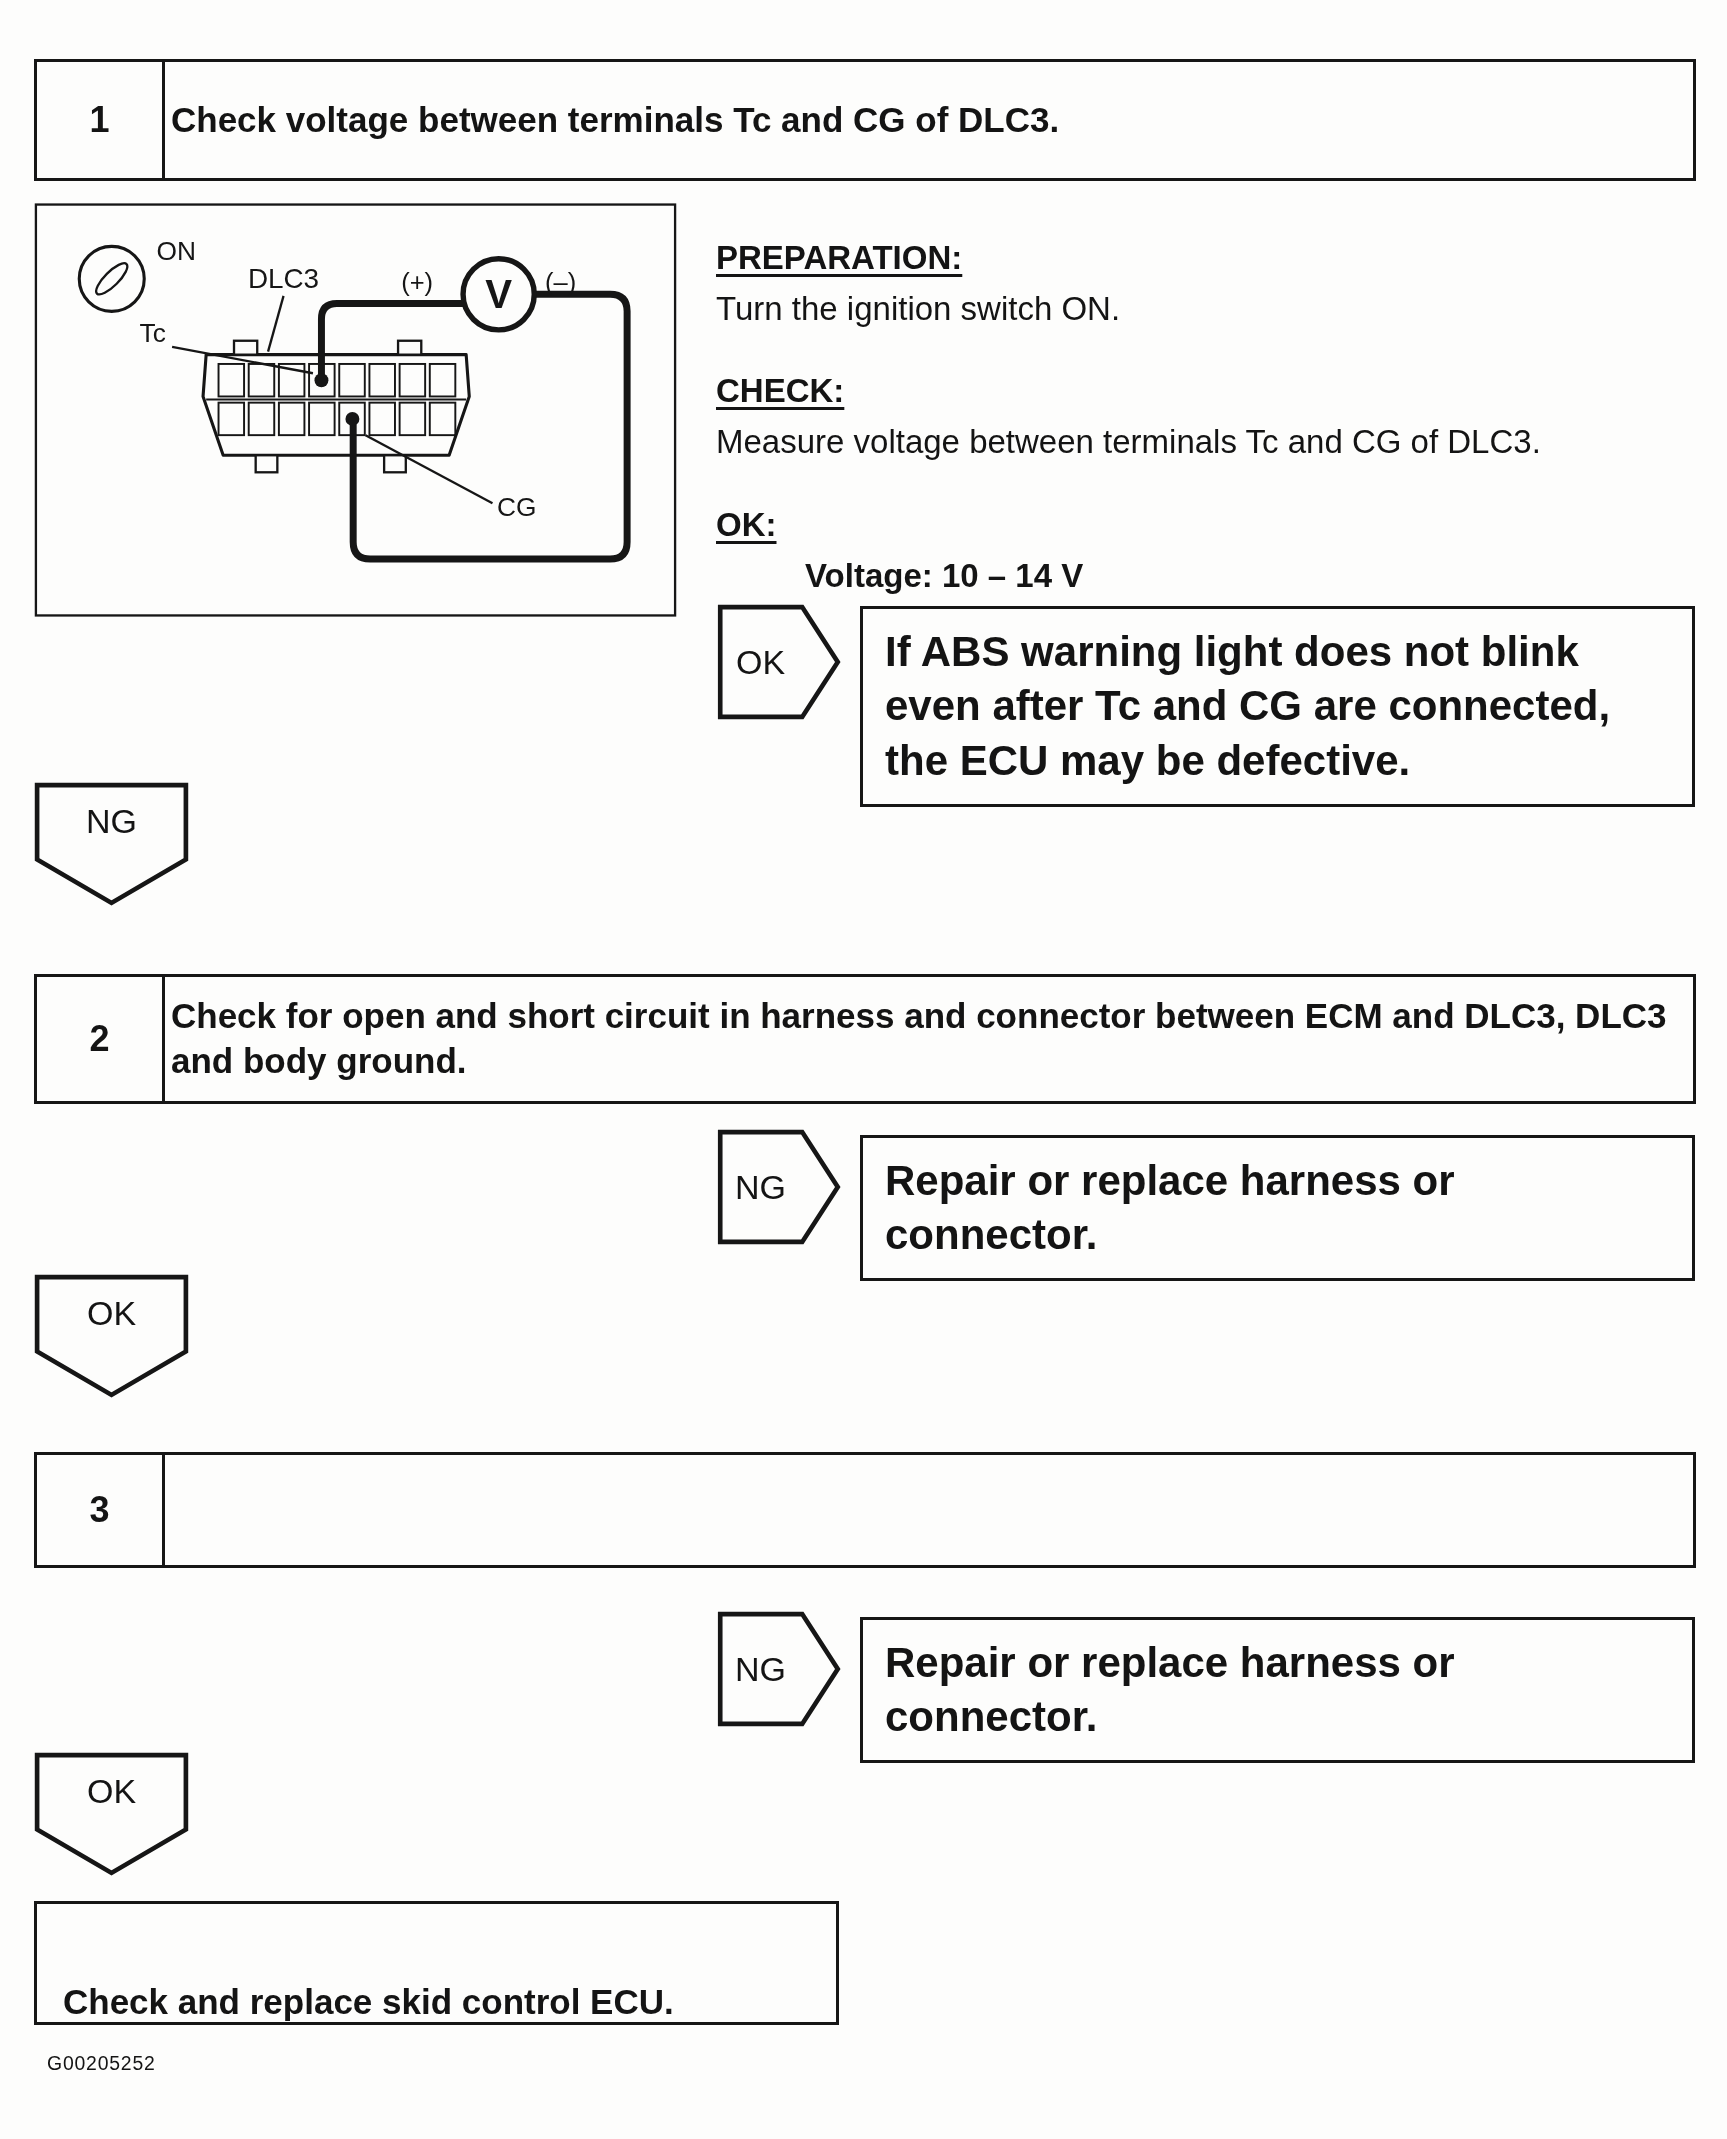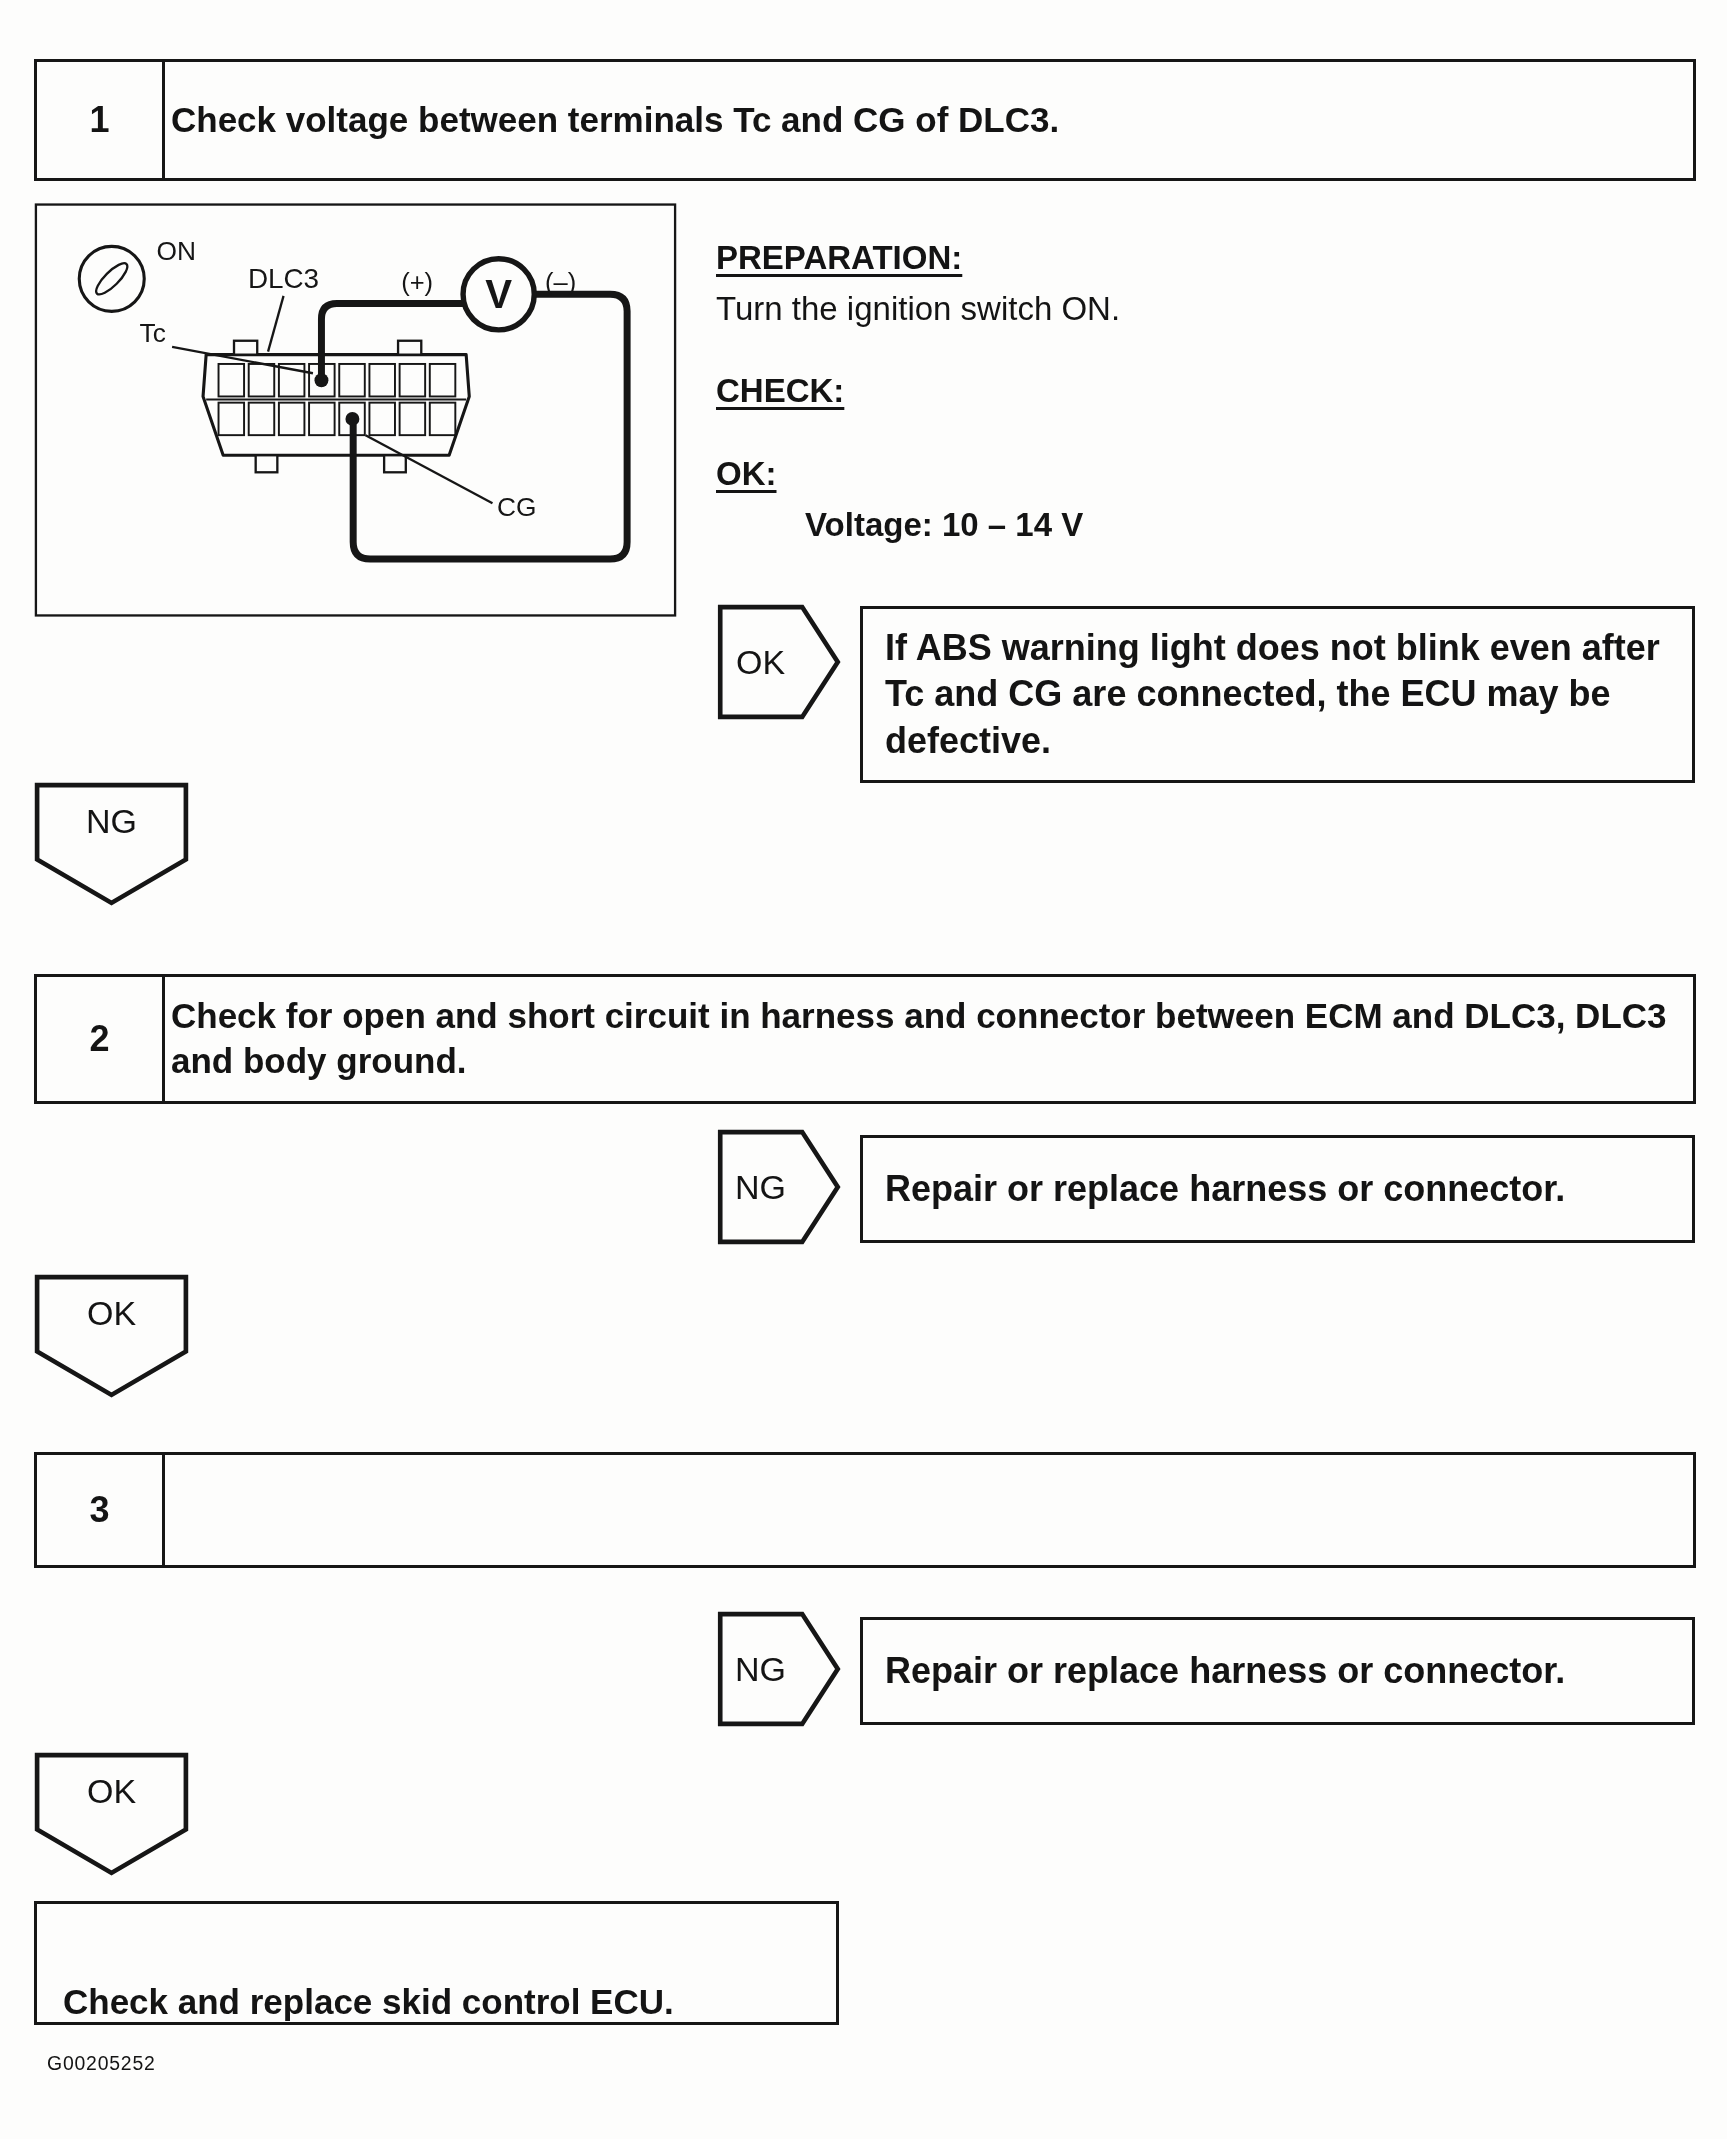--- a/index.html
+++ b/index.html
@@ -94,21 +94,21 @@
     width: 100%;
     text-align: center;
   }
   .result-box {
     position: absolute;
     left: 860px;
     width: 835px;
     border: 3.9px solid #161616;
     background: #fdfdfc;
     font-weight: bold;
-    font-size: 36px;
+    font-size: 42px;
     line-height: 1.3;
     padding: 15.5px 22px;
     box-sizing: border-box;
     display: flex;
     align-items: center;
   }
   .final-box {
     position: absolute;
     left: 34px;
     top: 1901px;
@@ -202,20 +202,21 @@
       <line x1="178" y1="186" x2="360" y2="220" stroke="#161616" stroke-width="3"></line>
       <text x="598" y="404" font-size="34" fill="#161616">CG</text>
       <line x1="592" y1="388" x2="428" y2="300" stroke="#161616" stroke-width="3"></line>
     </svg>
   </div>
 
   <div class="details">
     <div class="row hd">PREPARATION:</div>
     <div class="row">Turn the ignition switch ON.</div>
     <div class="row hd">CHECK:</div>
+    <div class="row">Measure voltage between terminals Tc and CG of DLC3.</div>
     <div class="row hd">OK:</div>
     <div class="row indent">Voltage: 10 – 14 V</div>
   </div>
 
   <div class="tag tag-right" style="left:717px; top:604px; width:124px; height:116px;">
     <svg width="124" height="116" viewBox="0 0 160 150">
       <polygon points="4,4 110,4 156,75 110,146 4,146" fill="#fdfdfc" stroke="#161616" stroke-width="6"></polygon>
     </svg>
     <span class="tag-label">OK</span>
   </div>

